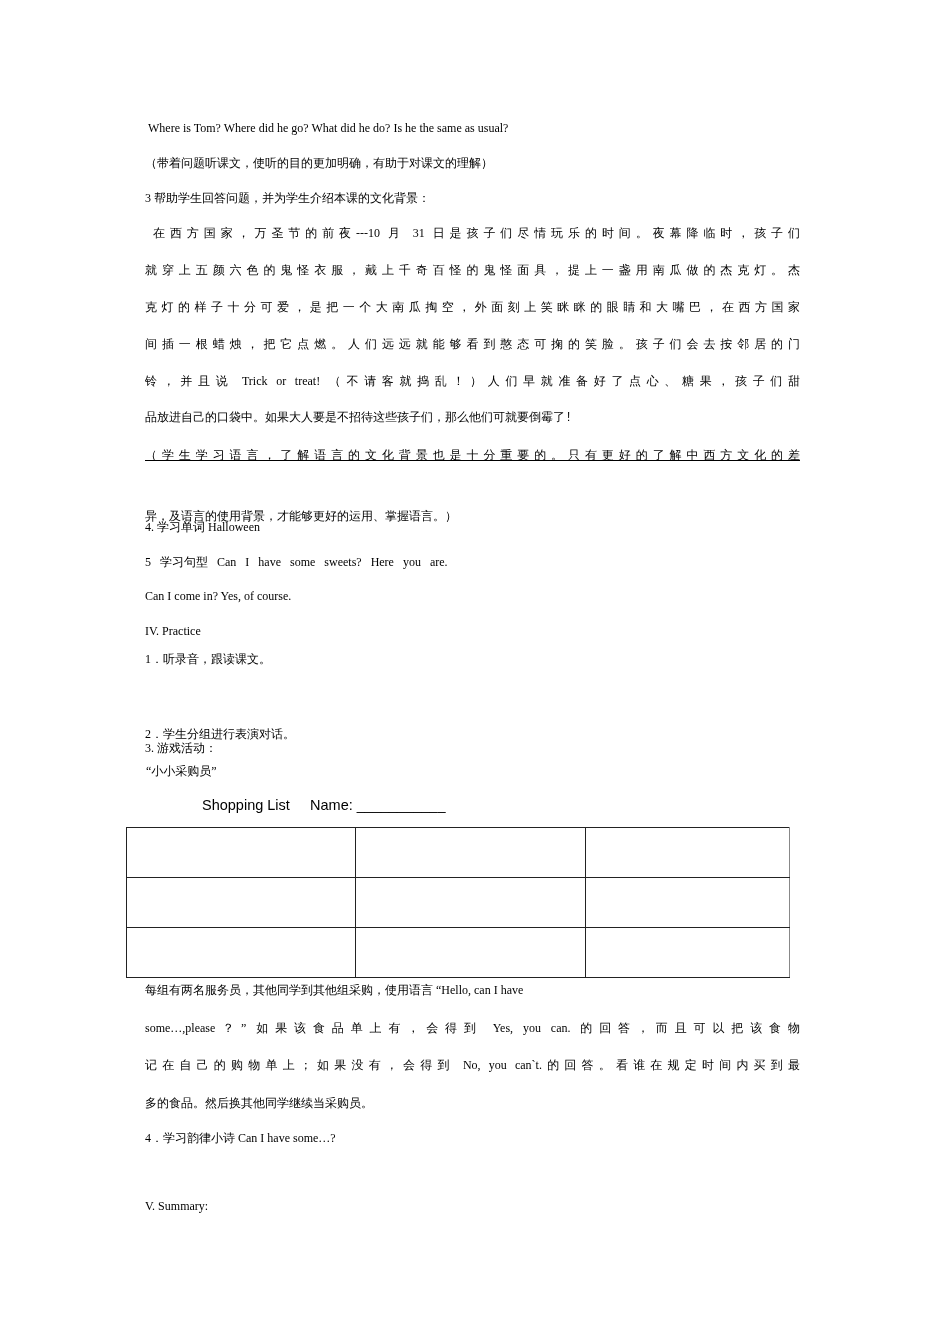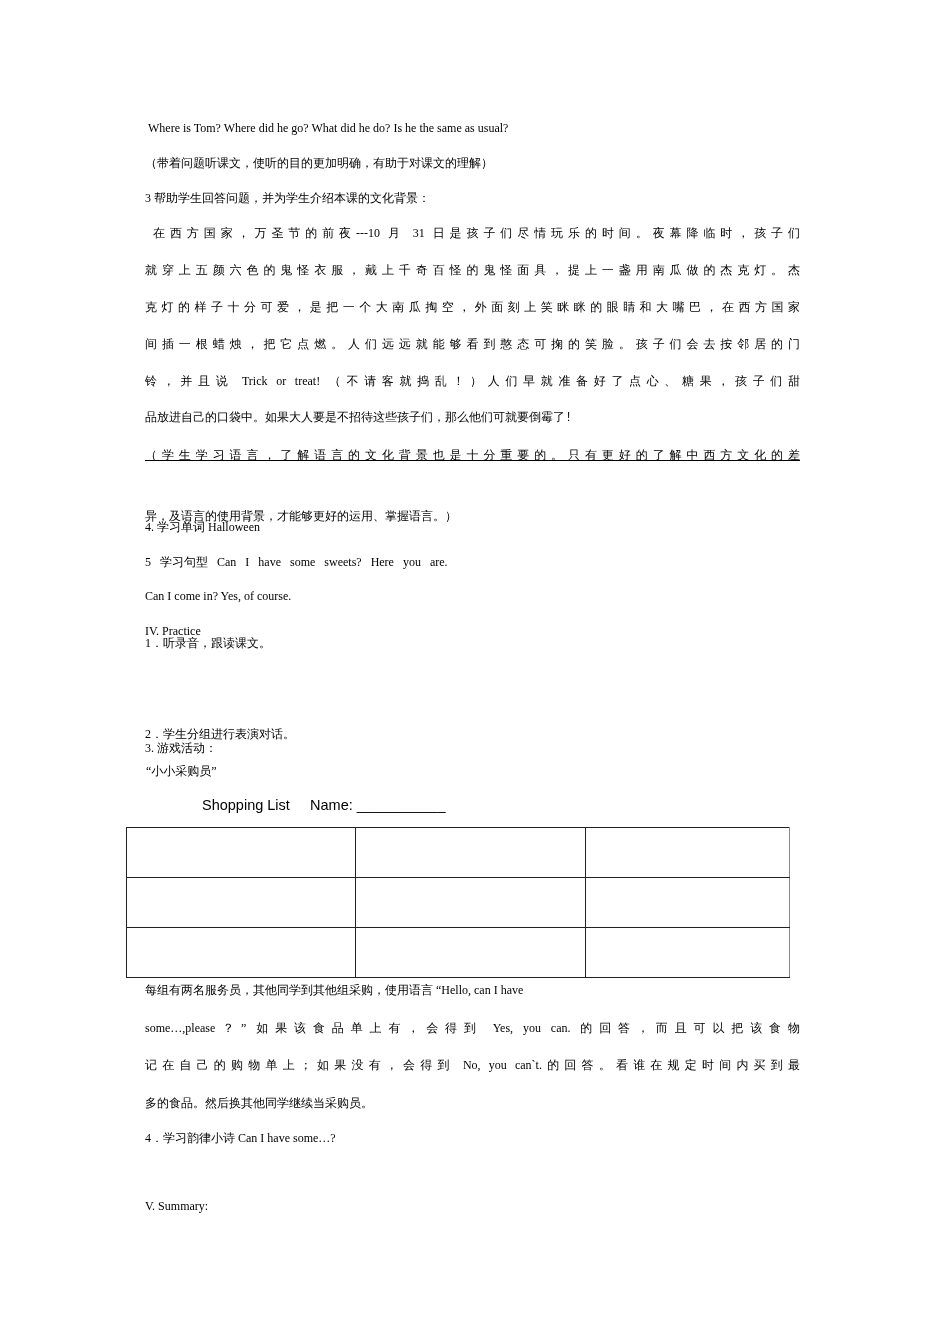--- a/index.html
+++ b/index.html
@@ -78,21 +78,21 @@
   <div class="line" style="top:408px;font-family:Liberation Mono, monospace;">品放进自己的口袋中。如果大人要是不招待这些孩子们，那么他们可就要倒霉了!</div>
 
   <div class="line justified" style="top:445px;text-decoration:underline;">（学生学习语言，了解语言的文化背景也是十分重要的。只有更好的了解中西方文化的差</div>
   <div class="line" style="top:498px;margin-top:8px;">异，及语言的使用背景，才能够更好的运用、掌握语言。）</div>
 
   <div class="line" style="top:517px;">4.  学习单词 Halloween</div>
   <div class="line ws" style="top:552px;">5  学习句型  Can  I  have  some  sweets?  Here  you  are.</div>
   <div class="line" style="top:586px;"> Can I come in?  Yes, of course.</div>
 
   <div class="line bold" style="top:621px;">IV. Practice</div>
-  <div class="line" style="top:633px;">1．听录音，跟读课文。</div>
+  <div class="line" style="top:649px;">1．听录音，跟读课文。</div>
   <div class="line" style="top:690px;margin-top:34px;">2．学生分组进行表演对话。</div>
   <div class="line" style="top:726px;margin-top:12px;">3.  游戏活动：</div>
   <div class="line" style="left:146px; top:761px;">“小小采购员”</div>
 
   <div class="shopping-label">Shopping List     Name: ___________</div>
 
   <table class="shopping">
     <tbody>
       <tr>
         <td style="width:228px;"></td>

